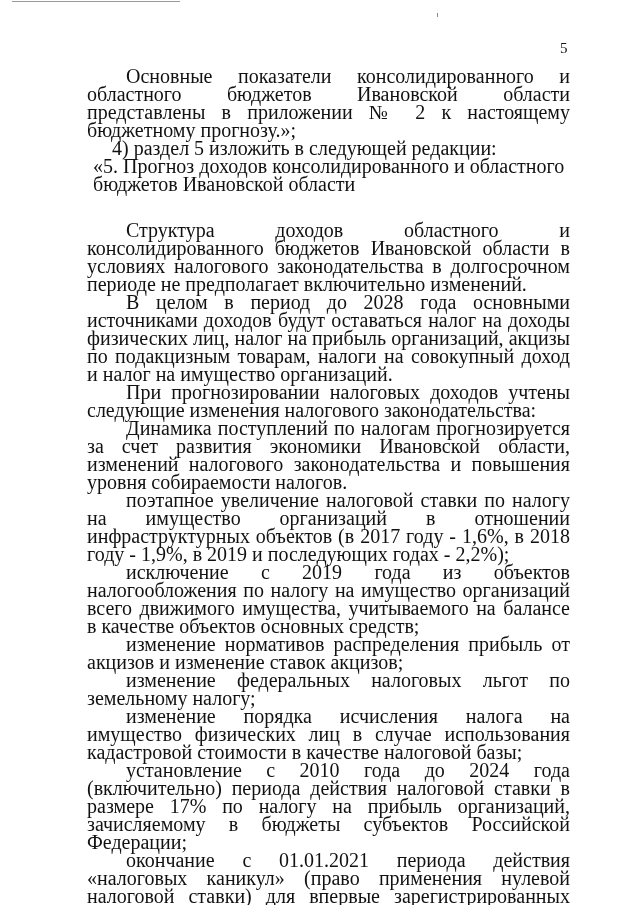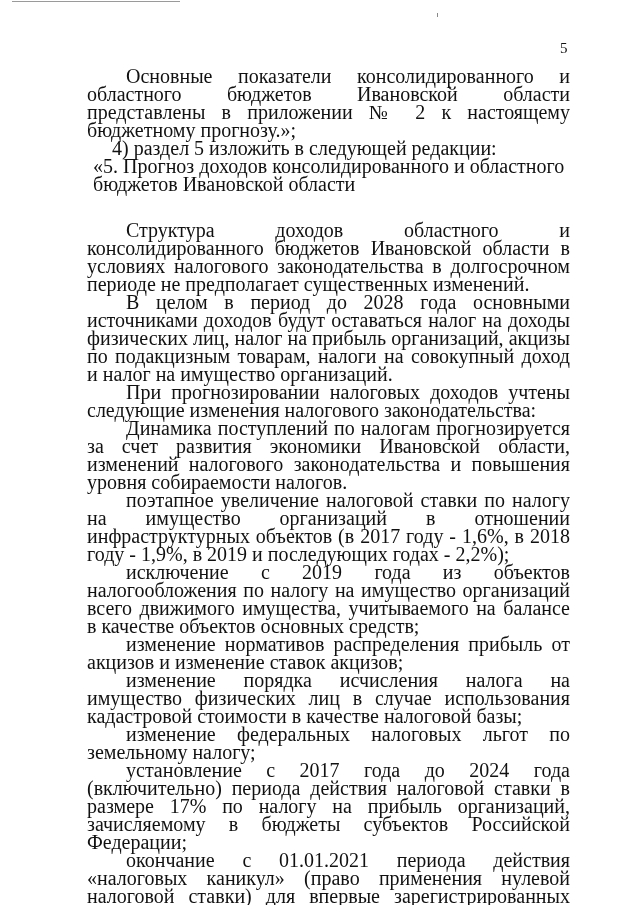--- a/index.html
+++ b/index.html
@@ -26,24 +26,24 @@
 
 <div class="body-text">
   <p class="p indent">Основные показатели консолидированного и областного бюджетов Ивановской области представлены в приложении № 2 к настоящему бюджетному прогнозу.»;</p>
   <p class="p indent-small">4) раздел 5 изложить в следующей редакции:</p>
   <div class="heading">
     <span class="l1">«5. Прогноз доходов консолидированного и областного</span>
     <span class="l1">бюджетов Ивановской области</span>
   </div>
   <div class="gap"></div>
   <div class="gap" style="height:10px"></div>
-  <p class="p indent">Структура доходов областного и консолидированного бюджетов Ивановской области в условиях налогового законодательства в долгосрочном периоде не предполагает существенных изменений.</p>
+  <p class="p indent">Структура доходов областного и консолидированного бюджетов Ивановской области в условиях налогового законодательства в долгосрочном периоде не предполагает включительно изменений.</p>
   <p class="p indent">В целом в период до 2028 года основными источниками доходов будут оставаться налог на доходы физических лиц, налог на прибыль организаций, акцизы по подакцизным товарам, налоги на совокупный доход и налог на имущество организаций.</p>
   <p class="p indent">При прогнозировании налоговых доходов учтены следующие изменения налогового законодательства:</p>
   <p class="p indent">Динамика поступлений по налогам прогнозируется за счет развития экономики Ивановской области, изменений налогового законодательства и повышения уровня собираемости налогов.</p>
   <p class="p indent">поэтапное увеличение налоговой ставки по налогу на имущество организаций в отношении инфраструктурных объектов (в 2017 году - 1,6%, в 2018 году - 1,9%, в 2019 и последующих годах - 2,2%);</p>
   <p class="p indent">исключение с 2019 года из объектов налогообложения по налогу на имущество организаций всего движимого имущества, учитываемого на балансе в качестве объектов основных средств;</p>
   <p class="p indent">изменение нормативов распределения прибыль от акцизов и изменение ставок акцизов;</p>
+  <p class="p indent">изменение федеральных налоговых льгот по земельному налогу;</p>
   <p class="p indent">изменение порядка исчисления налога на имущество физических лиц в случае использования кадастровой стоимости в качестве налоговой базы;</p>
-  <p class="p indent">изменение федеральных налоговых льгот по земельному налогу;</p>
-  <p class="p indent">установление с 2017 года до 2024 года (включительно) периода действия налоговой ставки в размере 17% по налогу на прибыль организаций, зачисляемому в бюджеты субъектов Российской Федерации;</p>
+  <p class="p indent">установление с 2010 года до 2024 года (включительно) периода действия налоговой ставки в размере 17% по налогу на прибыль организаций, зачисляемому в бюджеты субъектов Российской Федерации;</p>
   <p class="p indent">окончание с 01.01.2021 периода действия «налоговых каникул» (право применения нулевой налоговой ставки) для впервые зарегистрированных индивидуальных предпринимателей, применяющих упрощенную систему налогообложения или патентную систему налогообложения и осуществляющих деятельность в производственной, социальной, научной и бытовой сферах.</p>
 </div>
 
 </body></html>

